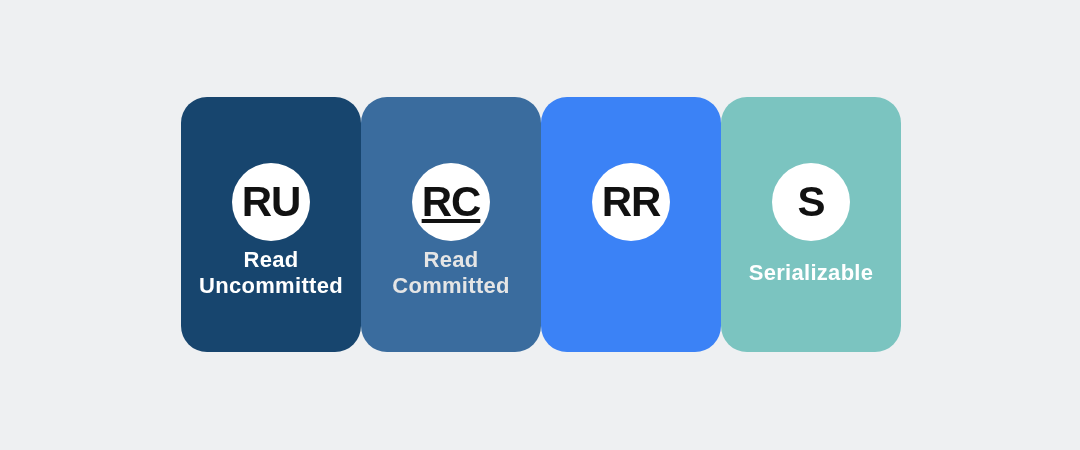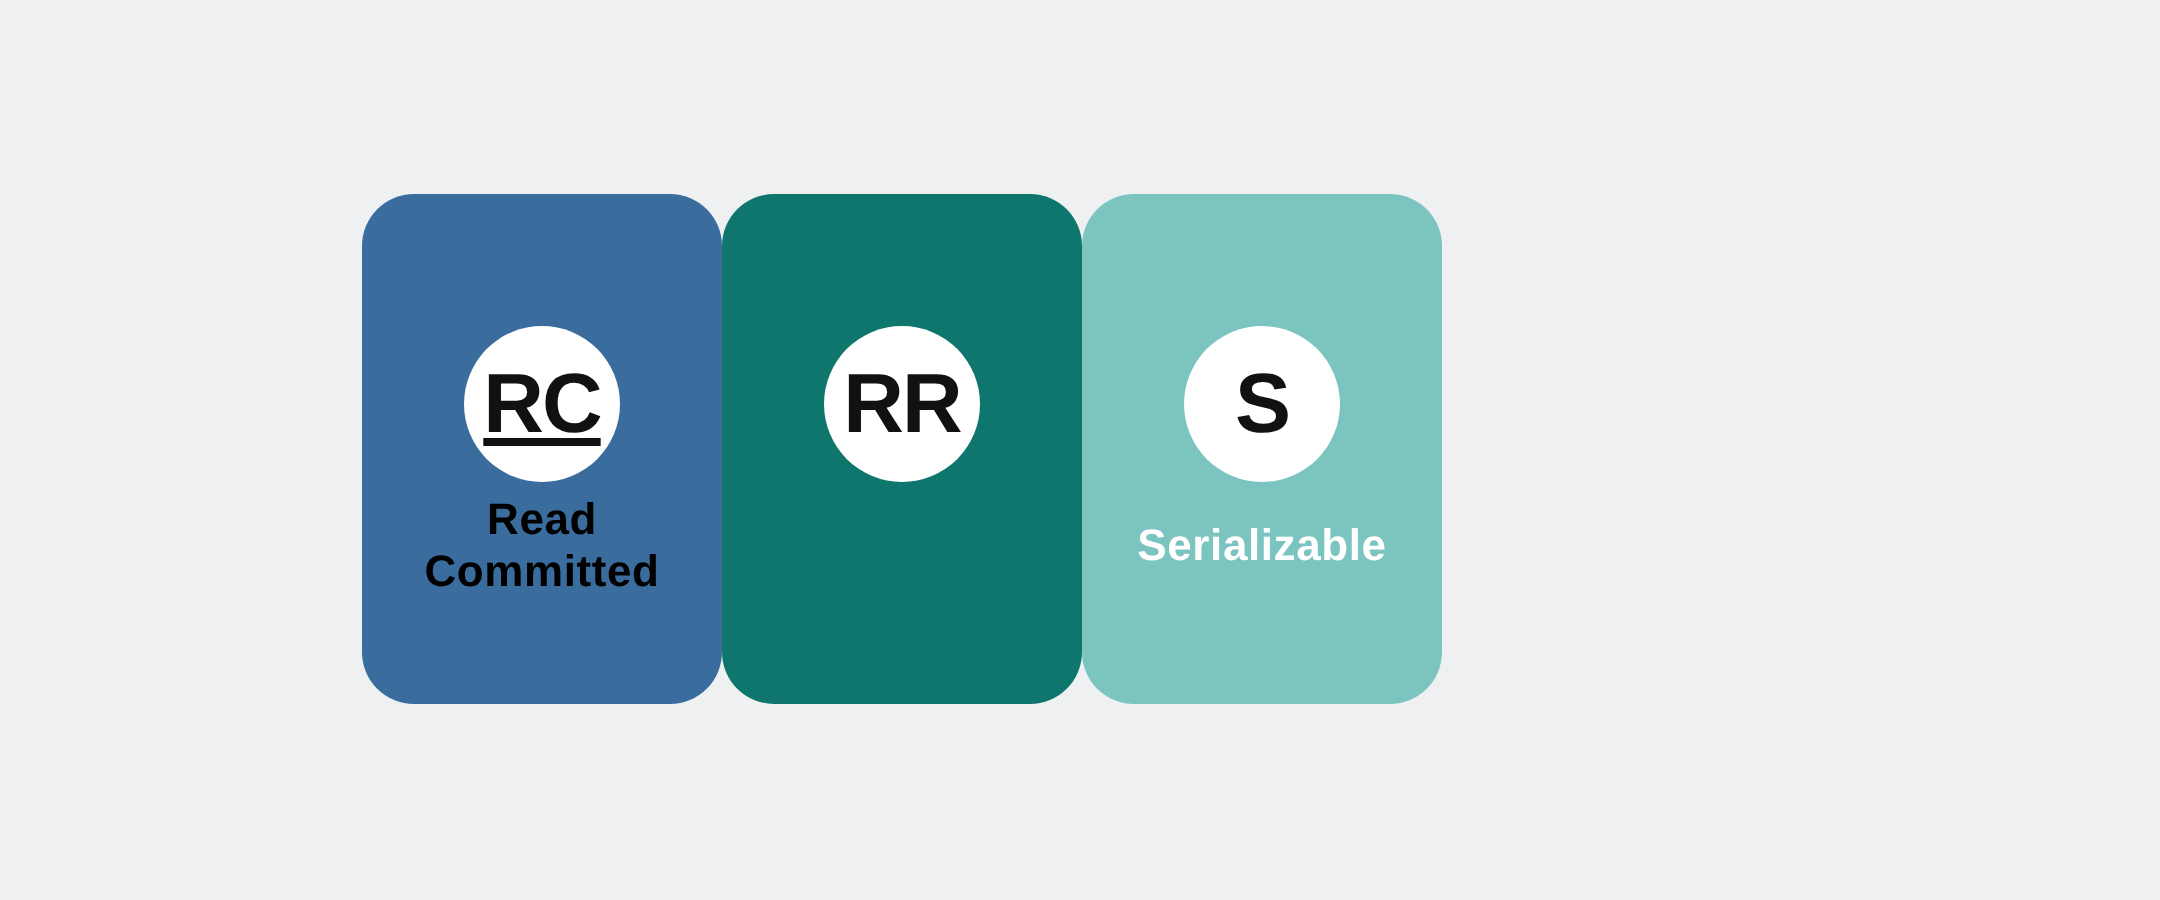--- a/index.html
+++ b/index.html
@@ -61,29 +61,35 @@
     line-height: 26px;
     letter-spacing: 0.3px;
   }
 </style>
 </head>
 <body style="background-color: rgb(238, 240, 242);">
 
 <div class="stage">
   <div class="cards-row">
 
+    <div class="iso-card" style="background-color: rgb(23, 69, 110);">
+      <div class="badge-circle" style="background-color: rgb(255, 255, 255);">
+        <span class="badge-abbr" style="color: rgb(17, 17, 17);">RU</span>
+      </div>
+      <div class="card-label" style="color: rgb(255, 255, 255);">Read Uncommitted</div>
+    </div>
 
     <div class="iso-card" style="background-color: rgb(58, 108, 158);">
       <div class="badge-circle" style="background-color: rgb(255, 255, 255);">
         <span class="badge-abbr" style="color: rgb(17, 17, 17); text-decoration: underline;">RC</span>
       </div>
-      <div class="card-label" style="color: #000000;">Read Committed</div>
+      <div class="card-label" style="color: #e5e5e5;">Read Committed</div>
     </div>
 
-    <div class="iso-card" style="background-color: #0f766e;">
+    <div class="iso-card" style="background-color: #3b82f6;">
       <div class="badge-circle" style="background-color: rgb(255, 255, 255);">
         <span class="badge-abbr" style="color: rgb(17, 17, 17);">RR</span>
       </div>
     </div>
 
     <div class="iso-card" style="background-color: rgb(123, 196, 192);">
       <div class="badge-circle" style="background-color: rgb(255, 255, 255);">
         <span class="badge-abbr" style="color: rgb(17, 17, 17);">S</span>
       </div>
       <div class="card-label" style="color: rgb(255, 255, 255);">Serializable</div>

